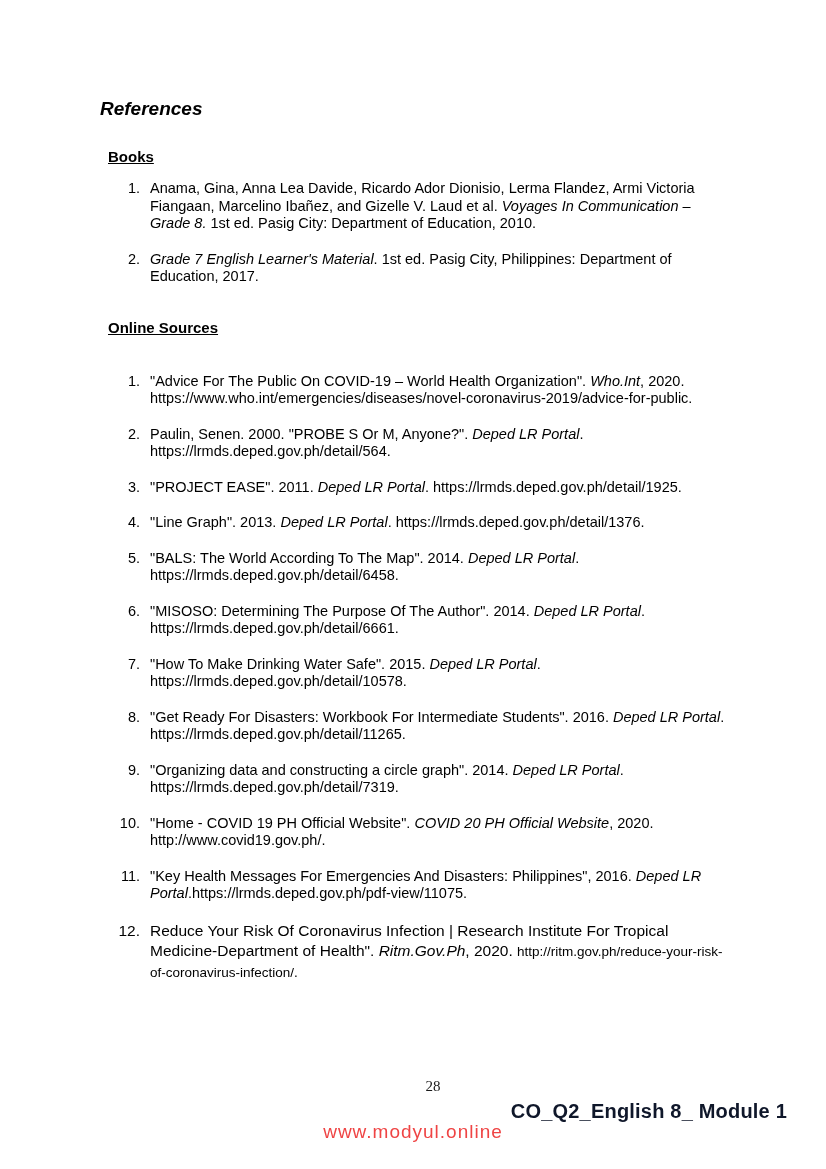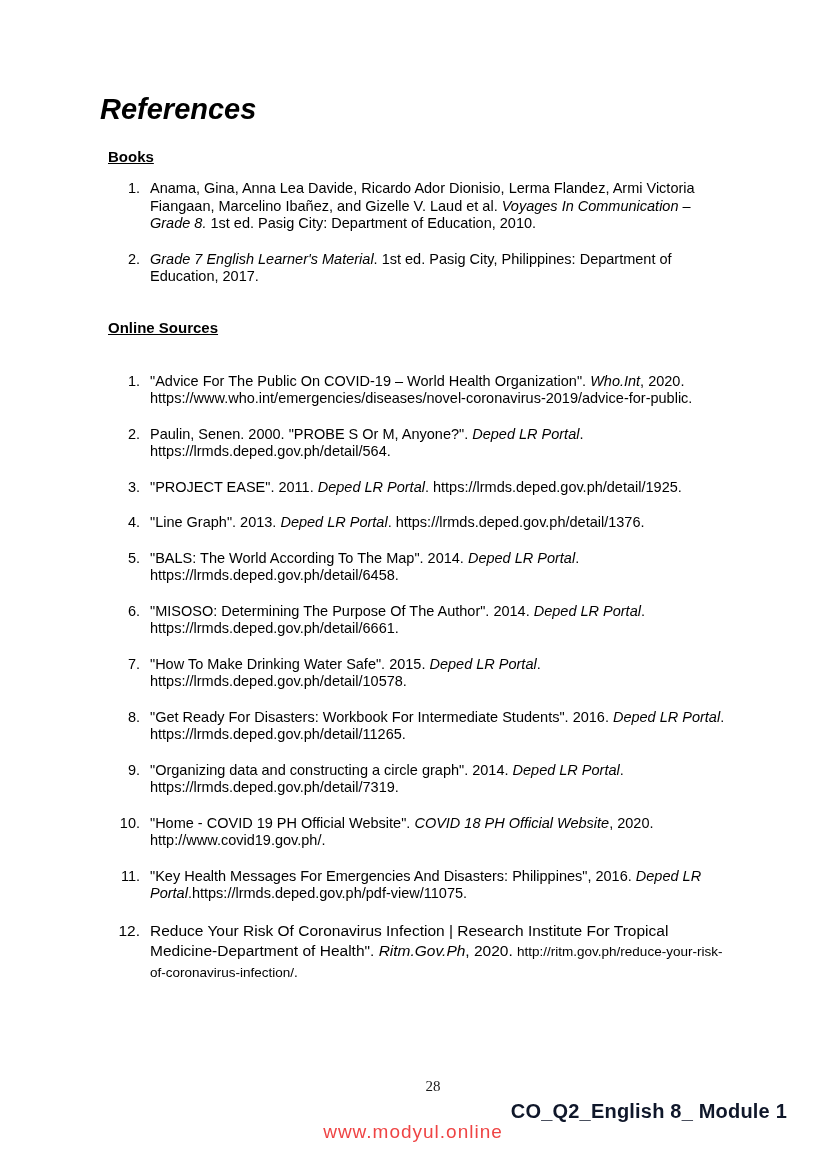--- a/index.html
+++ b/index.html
@@ -16,21 +16,21 @@
     position: absolute;
     inset: 0;
   }
   .content {
     position: absolute;
     left: 100px;
     top: 92px;
     width: 627px;
   }
   h1.doc-title {
-    font-size: 29px;
+    font-size: 19px;
     line-height: 34px;
     font-weight: bold;
     font-style: italic;
     margin: 0 0 22px 0;
     color: #000;
   }
   h2.section-heading {
     font-size: 15px;
     line-height: 18px;
     font-weight: bold;
@@ -120,21 +120,21 @@
       <ol class="ref-list">
           <li><span class="num">1.</span><span class="body"><span class="seg-normal">"Advice For The Public On COVID-19 – World Health Organization". </span><span class="seg-italic">Who.Int</span><span class="seg-normal">, 2020. https://www.who.int/emergencies/diseases/novel-coronavirus-2019/advice-for-public.</span></span></li>
           <li><span class="num">2.</span><span class="body"><span class="seg-normal">Paulin, Senen. 2000. "PROBE S Or M, Anyone?". </span><span class="seg-italic">Deped LR Portal</span><span class="seg-normal">. https://lrmds.deped.gov.ph/detail/564.</span></span></li>
           <li class="gap-before"><span class="num">3.</span><span class="body"><span class="seg-normal">"PROJECT EASE". 2011. </span><span class="seg-italic">Deped LR Portal</span><span class="seg-normal">. https://lrmds.deped.gov.ph/detail/1925.</span></span></li>
           <li><span class="num">4.</span><span class="body"><span class="seg-normal">"Line Graph". 2013. </span><span class="seg-italic">Deped LR Portal</span><span class="seg-normal">. https://lrmds.deped.gov.ph/detail/1376.</span></span></li>
           <li><span class="num">5.</span><span class="body"><span class="seg-normal">"BALS: The World According To The Map". 2014. </span><span class="seg-italic">Deped LR Portal</span><span class="seg-normal">. https://lrmds.deped.gov.ph/detail/6458.</span></span></li>
           <li class="gap-before"><span class="num">6.</span><span class="body"><span class="seg-normal">"MISOSO: Determining The Purpose Of The Author". 2014. </span><span class="seg-italic">Deped LR Portal</span><span class="seg-normal">. https://lrmds.deped.gov.ph/detail/6661.</span></span></li>
           <li class="gap-before"><span class="num">7.</span><span class="body"><span class="seg-normal">"How To Make Drinking Water Safe". 2015. </span><span class="seg-italic">Deped LR Portal</span><span class="seg-normal">. https://lrmds.deped.gov.ph/detail/10578.</span></span></li>
           <li class="gap-before"><span class="num">8.</span><span class="body"><span class="seg-normal">"Get Ready For Disasters: Workbook For Intermediate Students". 2016. </span><span class="seg-italic">Deped LR Portal</span><span class="seg-normal">. https://lrmds.deped.gov.ph/detail/11265.</span></span></li>
           <li><span class="num">9.</span><span class="body"><span class="seg-normal">"Organizing data and constructing a circle graph". 2014. </span><span class="seg-italic">Deped LR Portal</span><span class="seg-normal">. https://lrmds.deped.gov.ph/detail/7319.</span></span></li>
-          <li><span class="num">10.</span><span class="body"><span class="seg-normal">"Home - COVID 19 PH Official Website". </span><span class="seg-italic">COVID 18 PH Official Website</span><span class="seg-normal">, 2020. http://www.covid19.gov.ph/.</span></span></li>
+          <li><span class="num">10.</span><span class="body"><span class="seg-normal">"Home - COVID 19 PH Official Website". </span><span class="seg-italic">COVID 20 PH Official Website</span><span class="seg-normal">, 2020. http://www.covid19.gov.ph/.</span></span></li>
           <li><span class="num">11.</span><span class="body"><span class="seg-normal">"Key Health Messages For Emergencies And Disasters: Philippines", 2016. </span><span class="seg-italic">Deped LR Portal</span><span class="seg-normal">.https://lrmds.deped.gov.ph/pdf-view/11075.</span></span></li>
           <li class="large"><span class="num">12.</span><span class="body"><span class="seg-normal">Reduce Your Risk Of Coronavirus Infection | Research Institute For Tropical Medicine-Department of Health". </span><span class="seg-italic">Ritm.Gov.Ph</span><span class="seg-normal">, 2020. </span><span class="seg-small">http://ritm.gov.ph/reduce-your-risk-of-coronavirus-infection/.</span></span></li>
         </ol>
     </section>
   </div>
 
   <div class="page-number">28</div>
 
   <div class="module-label">CO_Q2_English 8_ Module 1</div>
 

